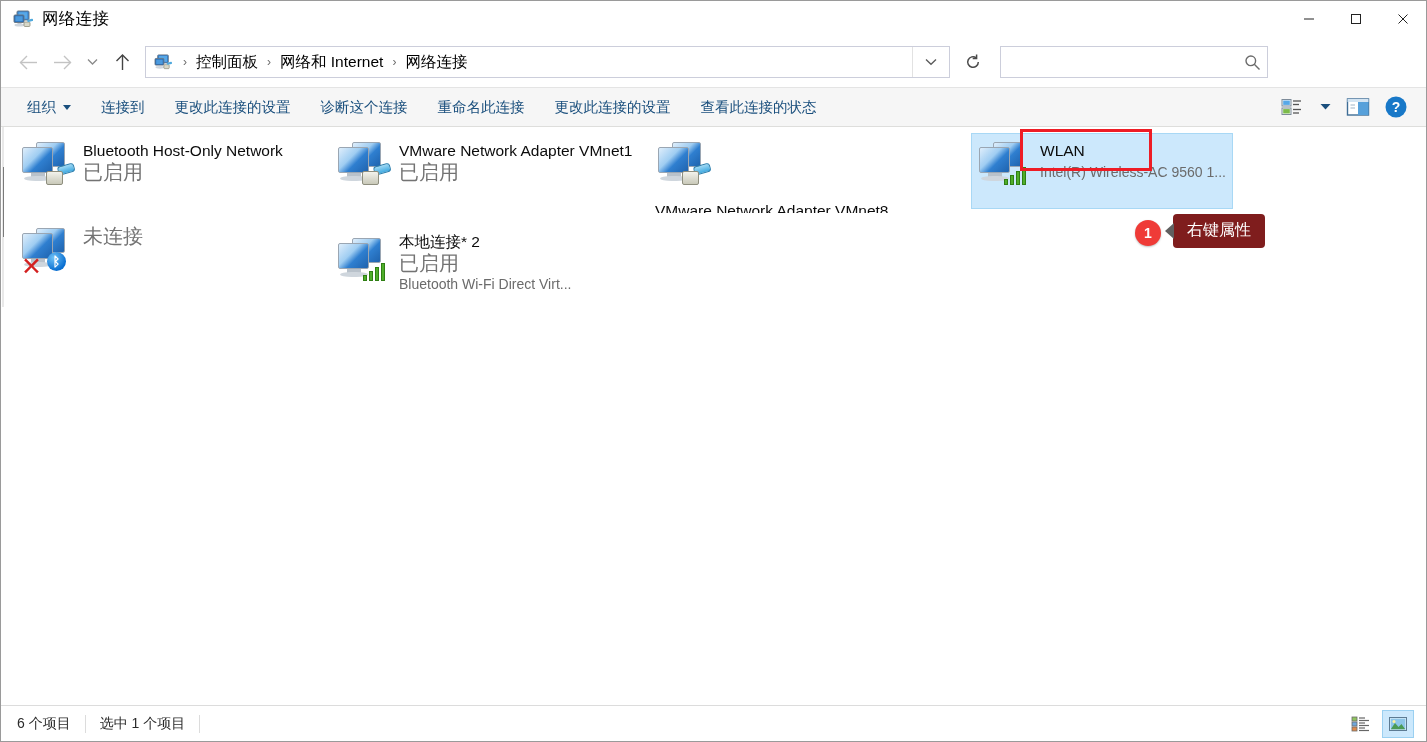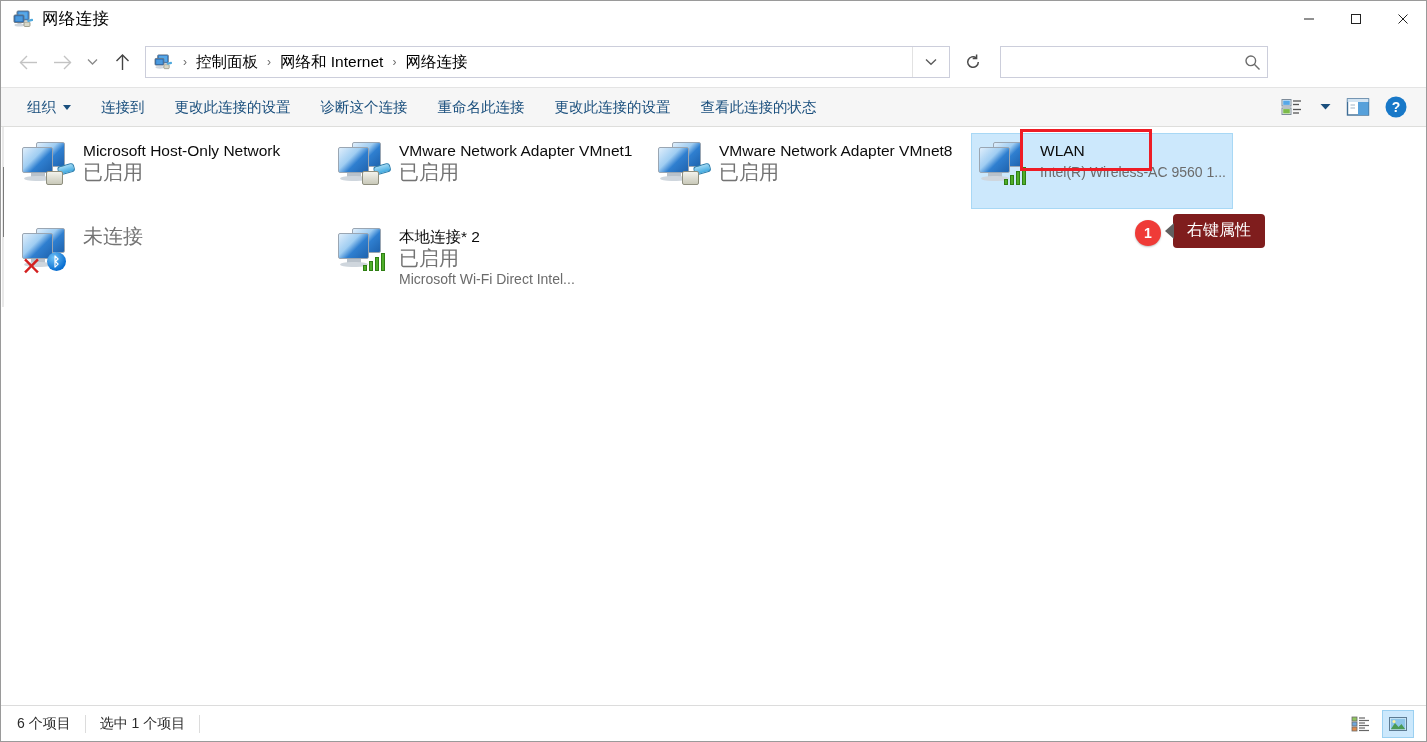--- a/index.html
+++ b/index.html
@@ -494,21 +494,21 @@
               <div class="mon front"></div>
             <div class="mon-stand"></div>
               <div class="mon-base"></div>
             <div class="rj45">
                 <div class="cable"></div>
                 <div class="body"></div>
               </div>
           </div>
         </div>
         <div class="item-text">
-          <div class="item-name">Microsoft Host-Only Network</div>
+          <div class="item-name">Bluetooth Host-Only Network</div>
           <div class="item-status">已启用</div>
         </div>
       </div>
 
       <div class="item" style="left:322px; top:6px;">
         <div class="item-icon">
           <div class="mon-pair">
             <div class="mon back"></div>
               <div class="mon front"></div>
             <div class="mon-stand"></div>
@@ -518,21 +518,21 @@
                 <div class="body"></div>
               </div>
           </div>
         </div>
         <div class="item-text">
           <div class="item-name">VMware Network Adapter VMnet1</div>
           <div class="item-status">已启用</div>
         </div>
       </div>
 
-      <div class="item" style="left:642px; top:6px;">
+      <div class="item" style="left:642px; top:6px;flex-direction:column;">
         <div class="item-icon">
           <div class="mon-pair">
             <div class="mon back"></div>
               <div class="mon front"></div>
             <div class="mon-stand"></div>
               <div class="mon-base"></div>
             <div class="rj45">
                 <div class="cable"></div>
                 <div class="body"></div>
               </div>
@@ -574,39 +574,39 @@
               <div class="mon-base"></div>
             <div class="bt-badge">ᛒ</div>
             <div class="x-badge">✕</div>
           </div>
         </div>
         <div class="item-text">
           <div class="item-status">未连接</div>
         </div>
       </div>
 
-      <div class="item" style="left:322px; top:92px;">
+      <div class="item" style="left:322px; top:92px;align-items:center;">
         <div class="item-icon">
           <div class="mon-pair">
             <div class="mon back"></div>
               <div class="mon front"></div>
             <div class="mon-stand"></div>
               <div class="mon-base"></div>
             <div class="bars">
                 <i></i>
                 <i></i>
                 <i></i>
                 <i></i>
               </div>
           </div>
         </div>
         <div class="item-text">
           <div class="item-name">本地连接* 2</div>
           <div class="item-status">已启用</div>
-          <div class="item-device">Microsoft Wi-Fi Direct Intel...</div>
+          <div class="item-device">Bluetooth Wi-Fi Direct Virt...</div>
         </div>
       </div>
     </div>
 
     <div class="redbox" style="left:1019px; top:2px; width:132px; height:42px;"></div>
     <div class="badge-num" style="left:1134px; top:93px;">1</div>
     <div class="tooltip" style="left:1172px; top:87px;">右键属性</div>
   </div>
 
   <div class="statusbar">

